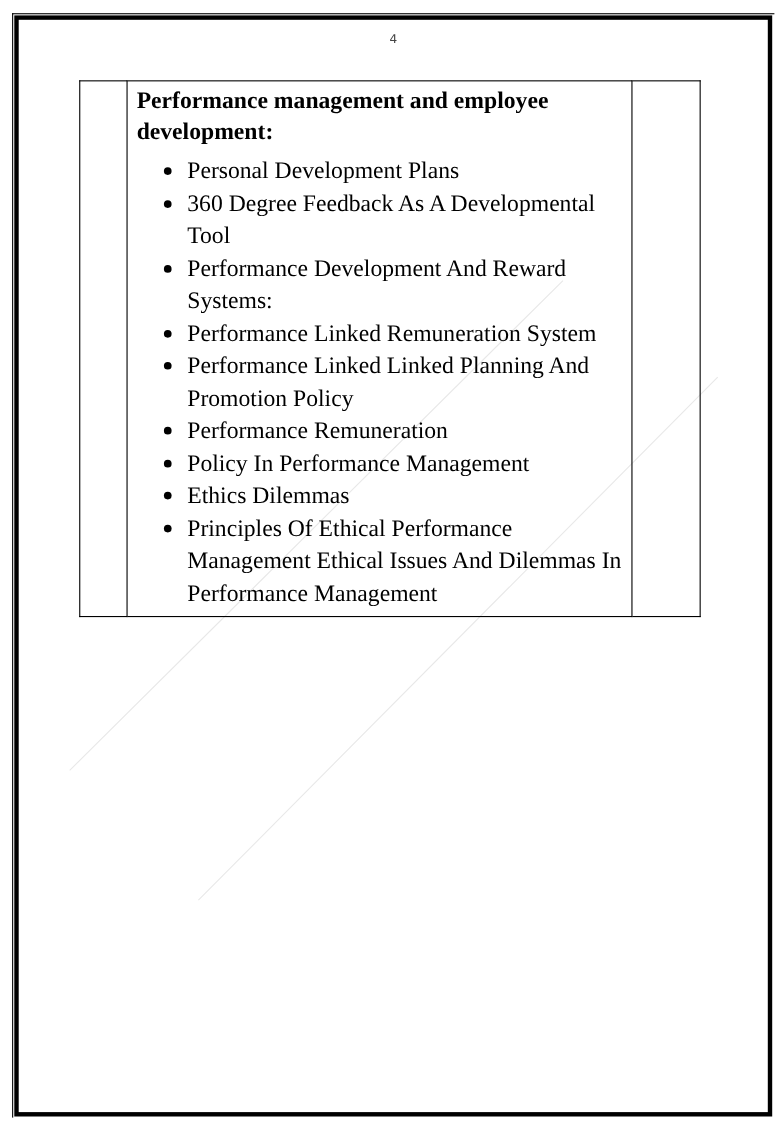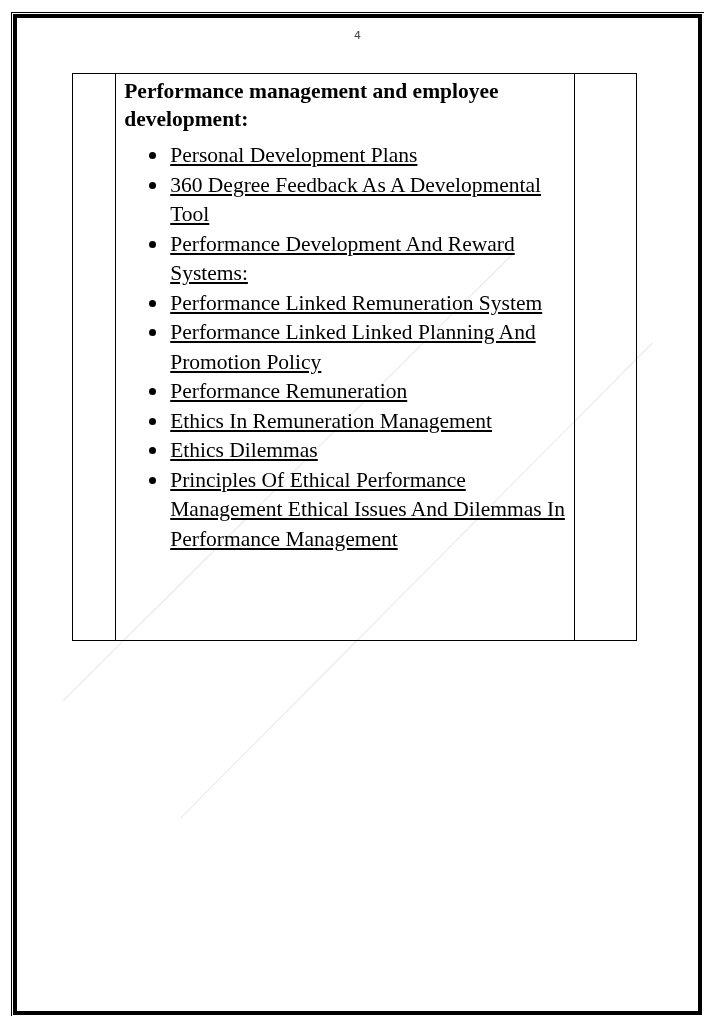--- a/index.html
+++ b/index.html
@@ -45,21 +45,21 @@
       width: 715px;
       text-align: center;
       font-family: "DejaVu Sans", sans-serif;
       font-size: 11px;
       color: #444;
     }
     .content-table {
       position: absolute;
       left: 72px; top: 73px;
       width: 565px;
-      height: 568px;
+      height: 488px;
       border-collapse: collapse;
       table-layout: fixed;
     }
     .content-table td {
       border: 1px solid #000;
       vertical-align: top;
       padding: 0;
     }
     .col-a { width: 43px; }
     .col-b { width: 456px; }
@@ -71,21 +71,20 @@
       font-weight: bold;
       font-size: 21.5px;
       line-height: 28px;
       margin: 0;
       padding-top: 1px;
     }
     .topic-list {
       list-style: none;
       margin: 8px 0 0 0;
       padding: 0;
-      text-decoration: underline;
     }
     .topic-list li {
       position: relative;
       padding-left: 46px;
       font-size: 21.5px;
       line-height: 29.5px;
     }
     .bullet {
       position: absolute;
       left: 25px;
@@ -119,21 +118,21 @@
     <td></td>
     <td class="topic-cell">
       <p class="topic-heading">Performance management and employee development:</p>
       <ul class="topic-list">
         <li><span class="bullet"></span><span>Personal Development Plans</span></li>
         <li><span class="bullet"></span><span>360 Degree Feedback As A Developmental Tool</span></li>
         <li><span class="bullet"></span><span>Performance Development And Reward Systems:</span></li>
         <li><span class="bullet"></span><span>Performance Linked Remuneration System</span></li>
         <li><span class="bullet"></span><span>Performance Linked Linked Planning And Promotion Policy</span></li>
         <li><span class="bullet"></span><span>Performance Remuneration</span></li>
-        <li><span class="bullet"></span><span>Ethics In Remuneration Management</span></li>
+        <li><span class="bullet"></span><span>Policy In Performance Management</span></li>
         <li><span class="bullet"></span><span>Ethics Dilemmas</span></li>
         <li><span class="bullet"></span><span>Principles Of Ethical Performance Management Ethical Issues And Dilemmas In Performance Management</span></li>
       </ul>
     </td>
     <td></td>
   </tr>
 </tbody>
   </table>
 
 </body></html>

